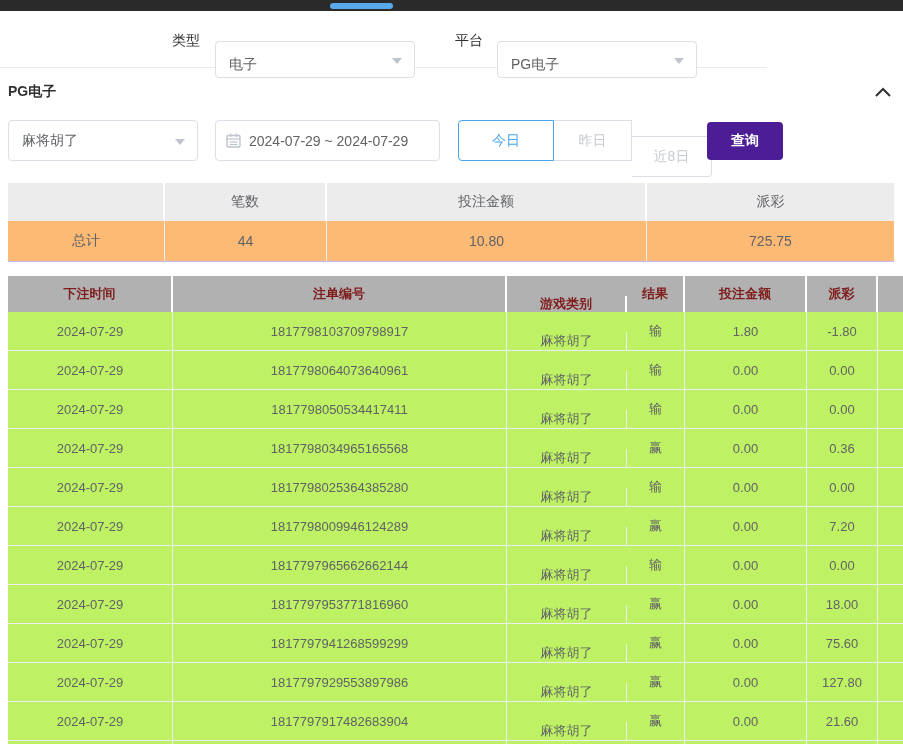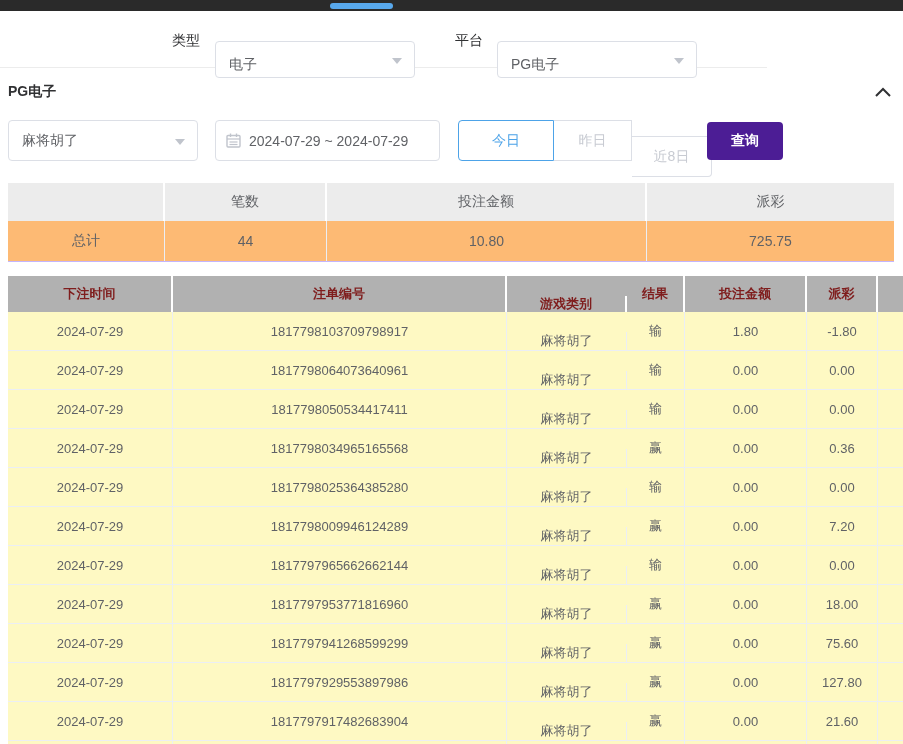--- a/index.html
+++ b/index.html
@@ -54,21 +54,21 @@
   .sum-row .cell{display:flex;align-items:center;justify-content:center;font-size:14px;color:#606266;box-sizing:border-box;border-right:1px solid #ebeef5;}
   .sum-row .cell:last-child{border-right:none;}
   .s1{width:157px;} .s2{width:162px;} .s3{width:320px;} .s4{width:247px;}
 
   
   .main-table{position:absolute;top:276px;left:8px;width:895px;}
   .thead{display:flex;height:36px;background:#b1b1b1;}
   .thead .cell{display:flex;align-items:center;justify-content:center;font-size:13px;font-weight:bold;color:#7f1d1d;
     box-sizing:border-box;border-right:2px solid #fff;}
   .thead .cell.c7{border-right:none;}
-  .trow{display:flex;height:38px;background:#fef9c3;border-bottom:1px solid #ebeef5;}
+  .trow{display:flex;height:38px;background:#bef264;border-bottom:1px solid #ebeef5;}
   .trow .cell{display:flex;align-items:center;justify-content:center;font-size:13px;color:#606266;
     box-sizing:border-box;border-right:1px solid #ebeef5;}
   .trow .cell.c7{border-right:none;}
   .c1{width:165px;} .c2{width:334px;} .c3{width:120px;margin-top:20px;} .c4{width:58px;} .c5{width:122px;} .c6{width:71px;} .c7{width:25px;}
   .neg{color:#f15b5b;}
 </style>
 </head>
 <body>
 
 <div class="container">

